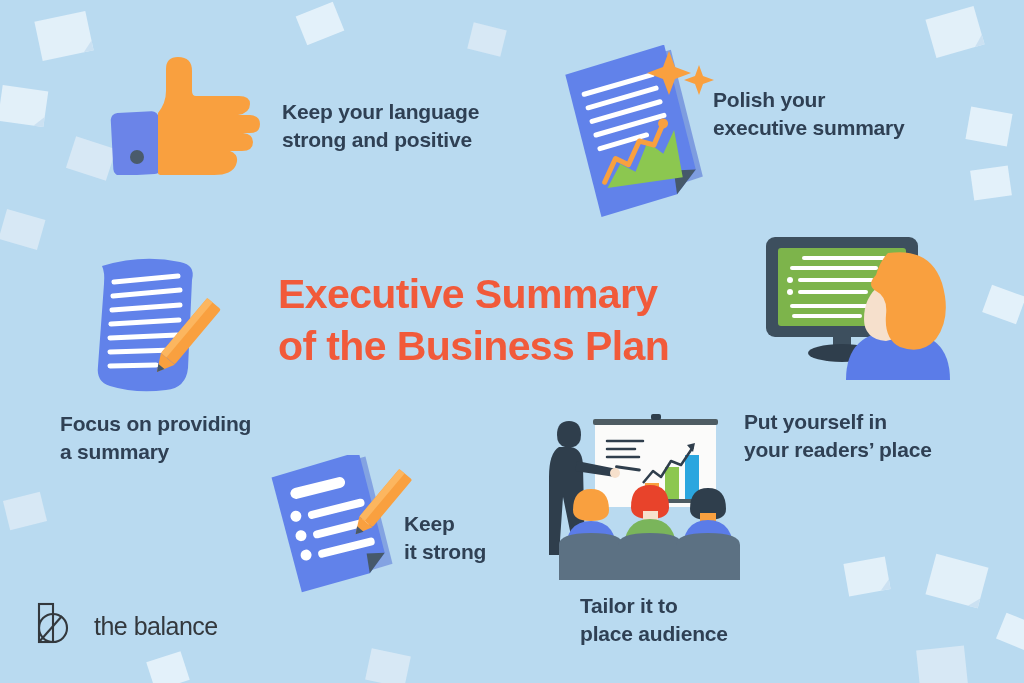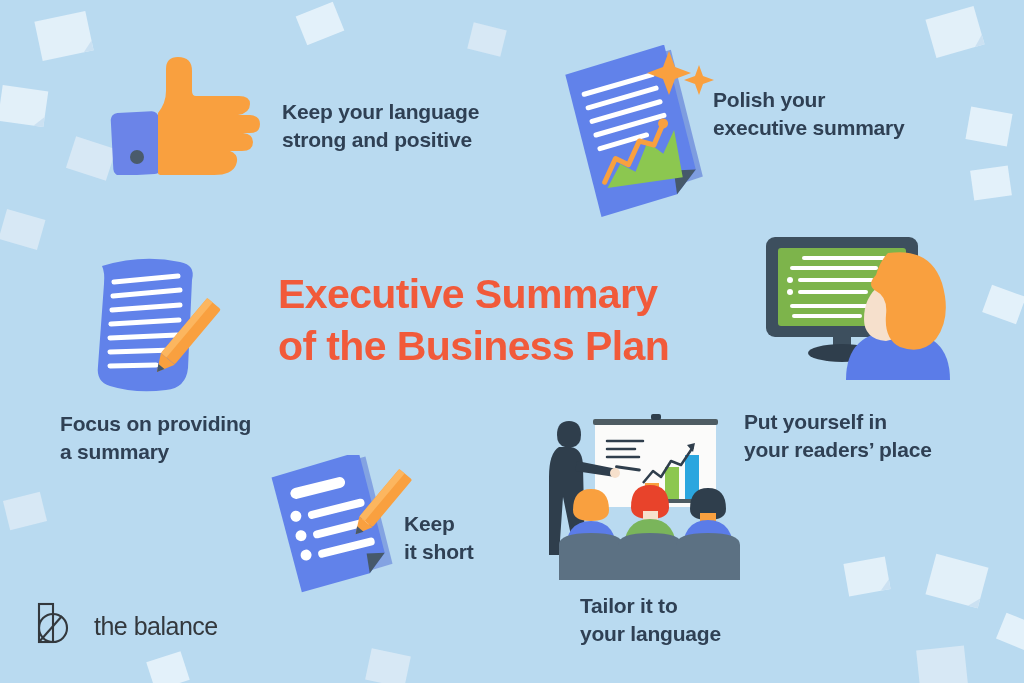--- a/index.html
+++ b/index.html
@@ -256,21 +256,21 @@
 
       <g transform="rotate(40 104 58)">
         <rect x="95" y="8" width="17" height="62" rx="2" fill="#f9a03f"></rect>
         <rect x="95" y="8" width="7" height="62" fill="#fcb65f"></rect>
         <path d="M95 70 L112 70 L103.5 86 Z" fill="#f9a03f"></path>
         <path d="M99.5 79 L108 79 L103.5 86 Z" fill="#46596b"></path>
       </g>
     </svg>
   </div>
   <div class="caption" style="left:404px;top:510px;">Keep
-it short</div>
+it strong</div>
 
   <div id="audience-illu">
     <svg width="230" height="175" viewBox="0 0 230 175">
 
       <rect x="58" y="14" width="125" height="6" rx="2" fill="#4e5c63"></rect>
       <rect x="116" y="9" width="10" height="6" rx="2" fill="#2f3e4c"></rect>
       <rect x="60" y="20" width="121" height="82" fill="#fbfbfa"></rect>
 
       <g stroke="#2f3e4c" stroke-width="2.5" stroke-linecap="round">
         <line x1="72" y1="36" x2="108" y2="36"></line>
@@ -306,21 +306,21 @@
         <path d="M83 175 L83 140 Q83 128 115 128 Q147 128 147 140 L147 175 Z" fill="#5c7183"></path>
 
         <path d="M155 104 Q155 83 173 83 Q191 83 191 104 Q191 115 173 115 Q155 115 155 104 Z" fill="#2f3e4c"></path>
         <path d="M165 108 h16 v12 h-16 z" fill="#f9a03f"></path>
         <path d="M147 150 Q147 115 173 115 Q199 115 199 150 Z" fill="#5b7ce8"></path>
         <path d="M141 175 L141 140 Q141 128 173 128 Q205 128 205 140 L205 175 Z" fill="#5c7183"></path>
       </g>
     </svg>
   </div>
   <div class="caption" style="left:580px;top:592px;">Tailor it to
-your language</div>
+place audience</div>
 
   <div id="logo">
     <span>
       <svg width="48" height="48" viewBox="0 0 48 48">
         <rect x="7" y="4" width="14" height="38" fill="none" stroke="#33383d" stroke-width="2.1"></rect>
         <circle cx="21" cy="28" r="14" fill="none" stroke="#33383d" stroke-width="2.1"></circle>
         <line x1="7" y1="42" x2="30" y2="16" stroke="#33383d" stroke-width="2.1"></line>
       </svg>
     </span>
     <span id="logo-word">the balance</span>

